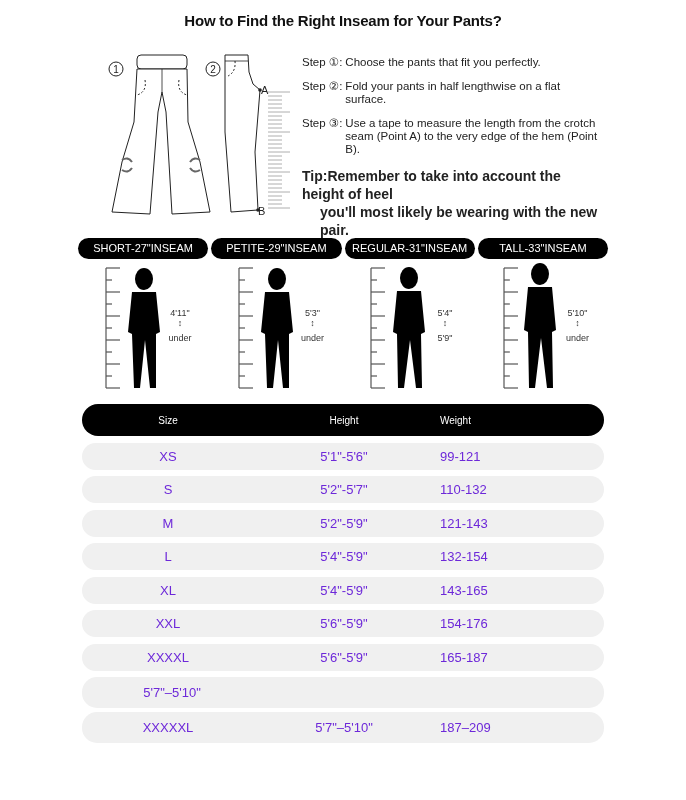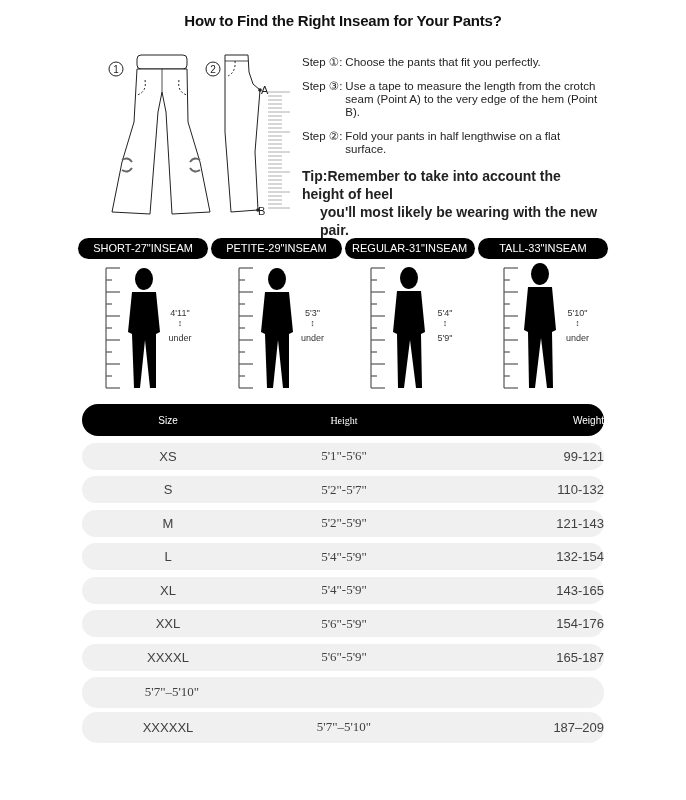--- a/index.html
+++ b/index.html
@@ -13,24 +13,24 @@
   .tip { font-weight:bold; font-size:14px; color:#222; margin-top:4px; line-height:18px; }
   .tip .l2 { display:block; padding-left:18px; }
   .pills { position:absolute; top:238px; left:78px; width:530px; display:flex; gap:3px; }
   .pill { flex:1; background:#000; color:#fff; font-size:11px; border-radius:12px; height:21px; line-height:21px; text-align:center; white-space:nowrap; }
   .figs { position:absolute; top:262px; left:78px; width:530px; display:flex; }
   .fig { width:132.5px; height:130px; position:relative; }
   .fig svg { position:absolute; left:0; top:0; }
   .fig .h1, .fig .h2 { position:absolute; font-size:9px; color:#333; text-align:center; width:40px; }
   .table { position:absolute; left:82px; top:404px; width:522px; }
   .thead { background:#000; color:#fff; height:32px; border-radius:16px; display:flex; align-items:center; font-size:10px; }
-  .row { background:#f0f0f0; height:27px; border-radius:14px; display:flex; align-items:center; font-size:13px; color:#404040; margin-top:6.5px; }
+  .row { background:#f0f0f0; height:27px; border-radius:14px; display:flex; align-items:center; font-size:13px; color:#6d28d9; margin-top:6.5px; }
   .c1 { width:172px; text-align:center; }
-  .c2 { width:172px; text-align:center; padding-left:4px;font-family:Liberation Serif, serif; }
-  .c3 { flex:1; text-align:right; padding-left:10px; }
+  .c2 { width:172px; text-align:center; padding-left:4px; }
+  .c3 { flex:1; text-align:left; padding-left:10px; }
 </style>
 </head>
 <body>
 
 <div class="title">How to Find the Right Inseam for Your Pants?</div>
 
 <div class="illus">
   <svg width="195" height="170" viewBox="0 0 195 170">
 
     <circle cx="16" cy="17" r="7" fill="none" stroke="#222" stroke-width="1"></circle>
@@ -90,26 +90,26 @@
     </g>
   </svg>
 </div>
 
 <div class="steps">
   <div class="step">
     <span class="lbl">Step ①:</span>
     <span class="txt">Choose the pants that fit you perfectly.</span>
   </div>
   <div class="step">
+    <span class="lbl">Step ②:</span>
+    <span class="txt">Fold your pants in half lengthwise on a flat surface.</span>
+  </div>
+  <div class="step">
     <span class="lbl">Step ③:</span>
     <span class="txt">Use a tape to measure the length from the crotch seam (Point A) to the very edge of the hem (Point B).</span>
-  </div>
-  <div class="step">
-    <span class="lbl">Step ②:</span>
-    <span class="txt">Fold your pants in half lengthwise on a flat surface.</span>
   </div>
   <div class="tip">
     <span>Tip:Remember to take into account the height of heel</span>
     <span class="l2">you'll most likely be wearing with the new pair.</span>
   </div>
 </div>
 
 <div class="pills">
   <div class="pill">SHORT-27"INSEAM</div>
   <div class="pill">PETITE-29"INSEAM</div>

